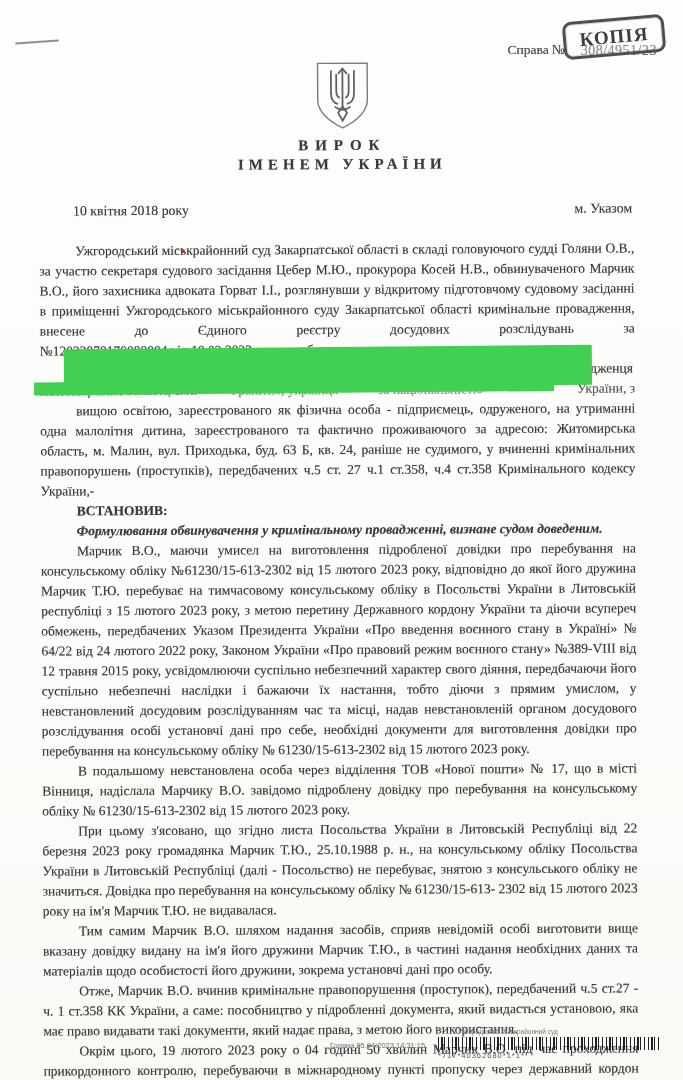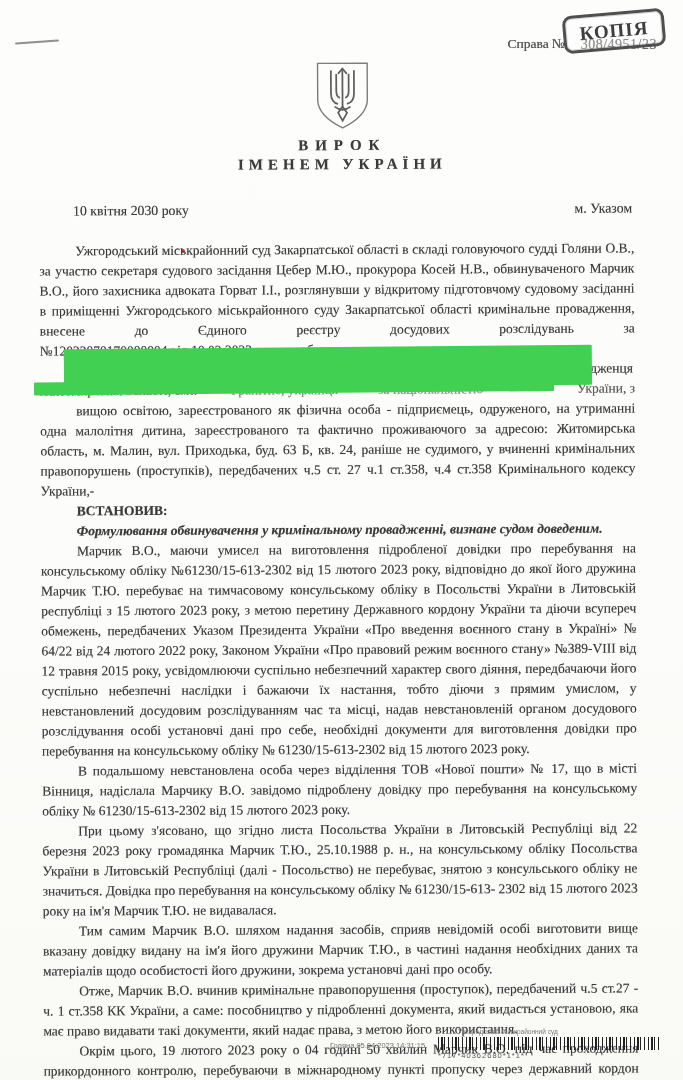--- a/index.html
+++ b/index.html
@@ -17,21 +17,21 @@
     transform:rotate(-0.3deg);
     transform-origin:50% 0;
   }
   .txt{ text-shadow:0 0 .7px rgba(70,70,70,.55); }
 
   
   .pen-mark{position:absolute;left:15px;top:41px;width:44px;height:2px;
     background:#8f8f8f;transform:rotate(-4deg);border-radius:2px;}
 
   
-  .case-area{position:absolute;right:14px;top:10px;width:200px;height:58px;text-align:center;}
+  .case-area{position:absolute;right:14px;top:16px;width:200px;height:58px;text-align:center;}
   .case-line{position:absolute;right:104px;top:26px;font-size:13.5px;color:#4a4a4a;white-space:nowrap;}
   .case-number{position:absolute;right:12px;top:27px;font-size:14px;color:#6b6b6b;letter-spacing:.5px;z-index:1;}
   .copy-stamp{
     position:absolute;right:4px;top:2px;width:96px;height:32px;
     border:3px solid #4f4f4f;border-radius:9px;
     transform:rotate(-5deg);
     display:flex;align-items:center;justify-content:center;
     background:rgba(255,255,255,.25);
     font-weight:bold;font-size:19px;letter-spacing:1px;color:#3e3e3e;
     box-shadow:inset 0 0 0 1px rgba(90,90,90,.25);
@@ -124,21 +124,21 @@
         <path d="M35 52 L30 59 L35 68 L40 59 Z"></path>
       </g>
     </svg>
 
     <div class="title-block">
       <div class="title-1 txt">ВИРОК</div>
       <div class="title-2 txt">ІМЕНЕМ УКРАЇНИ</div>
     </div>
 
     <div class="dateline">
-      <span class="txt">10 квітня 2030 року</span>
+      <span class="txt">10 квітня 2018 року</span>
       <span class="txt">м. Указом</span>
     </div>
 
     <div class="body-text">
 
       <p class="para justify-last txt">Ужгородський міськрайонний суд Закарпатської області в складі головуючого судді Голяни О.В., за участю секретаря судового засідання Цебер М.Ю., прокурора Косей Н.В., обвинуваченого Марчик В.О., його захисника адвоката Горват І.І., розглянувши у відкритому підготовчому судовому засіданні в приміщенні Ужгородського міськрайонного суду Закарпатської області кримінальне провадження, внесене до Єдиного реєстру досудових розслідувань за</p>
 
       <div class="redact-zone">
         <div class="rz-line rz-line1">
           <span class="txt">№12023070170000004 від 10.02.2023 року за обвинуваченням:</span>

